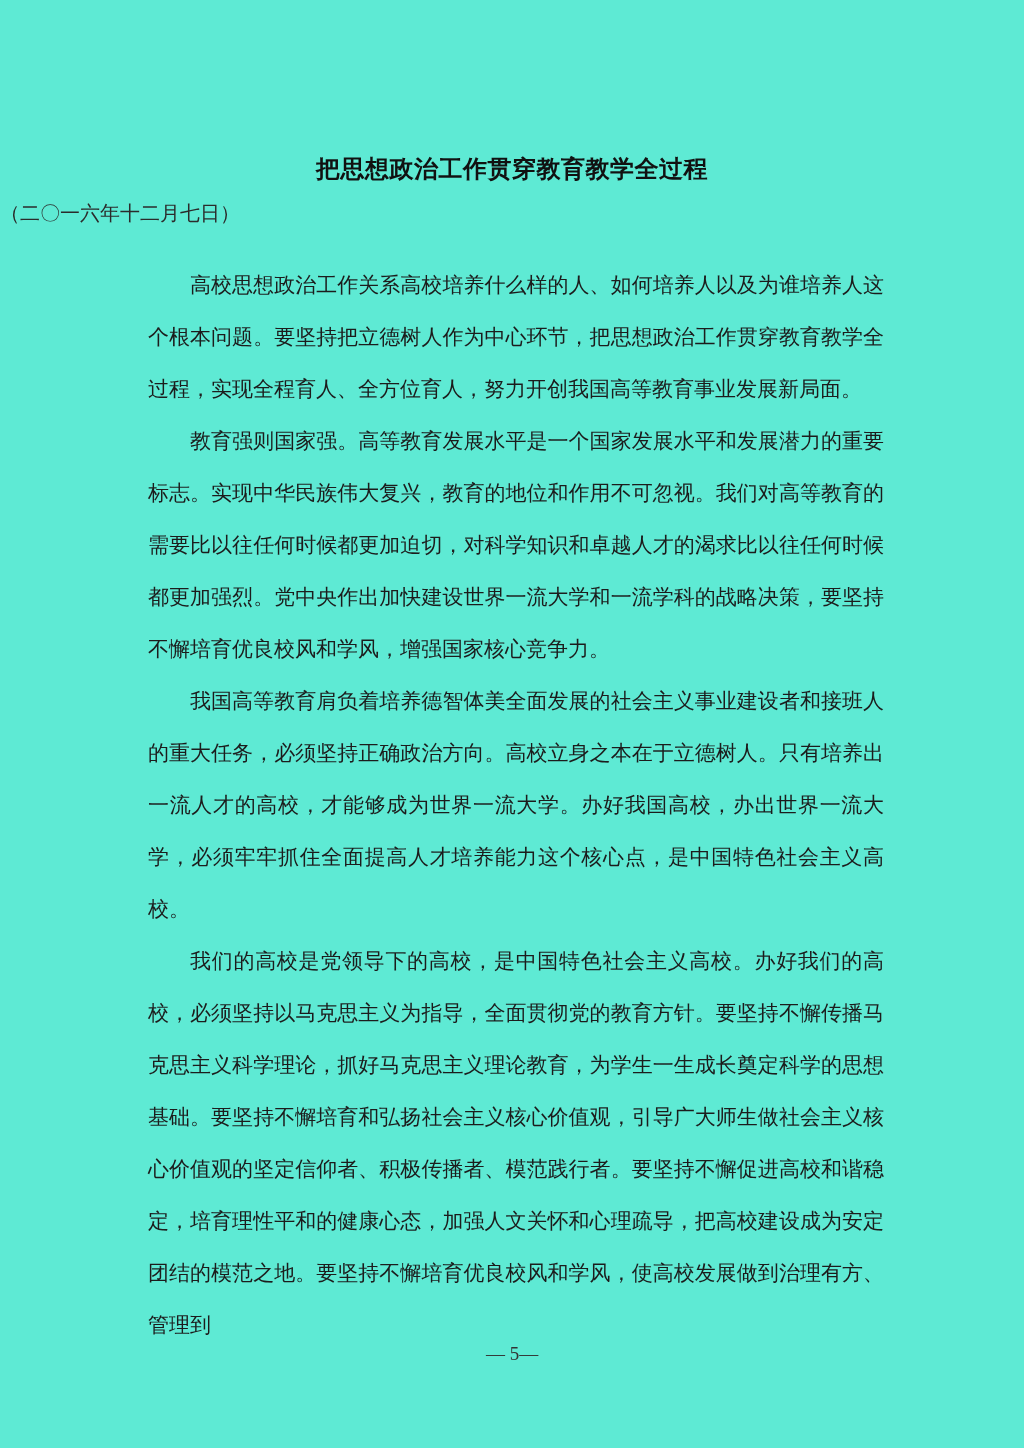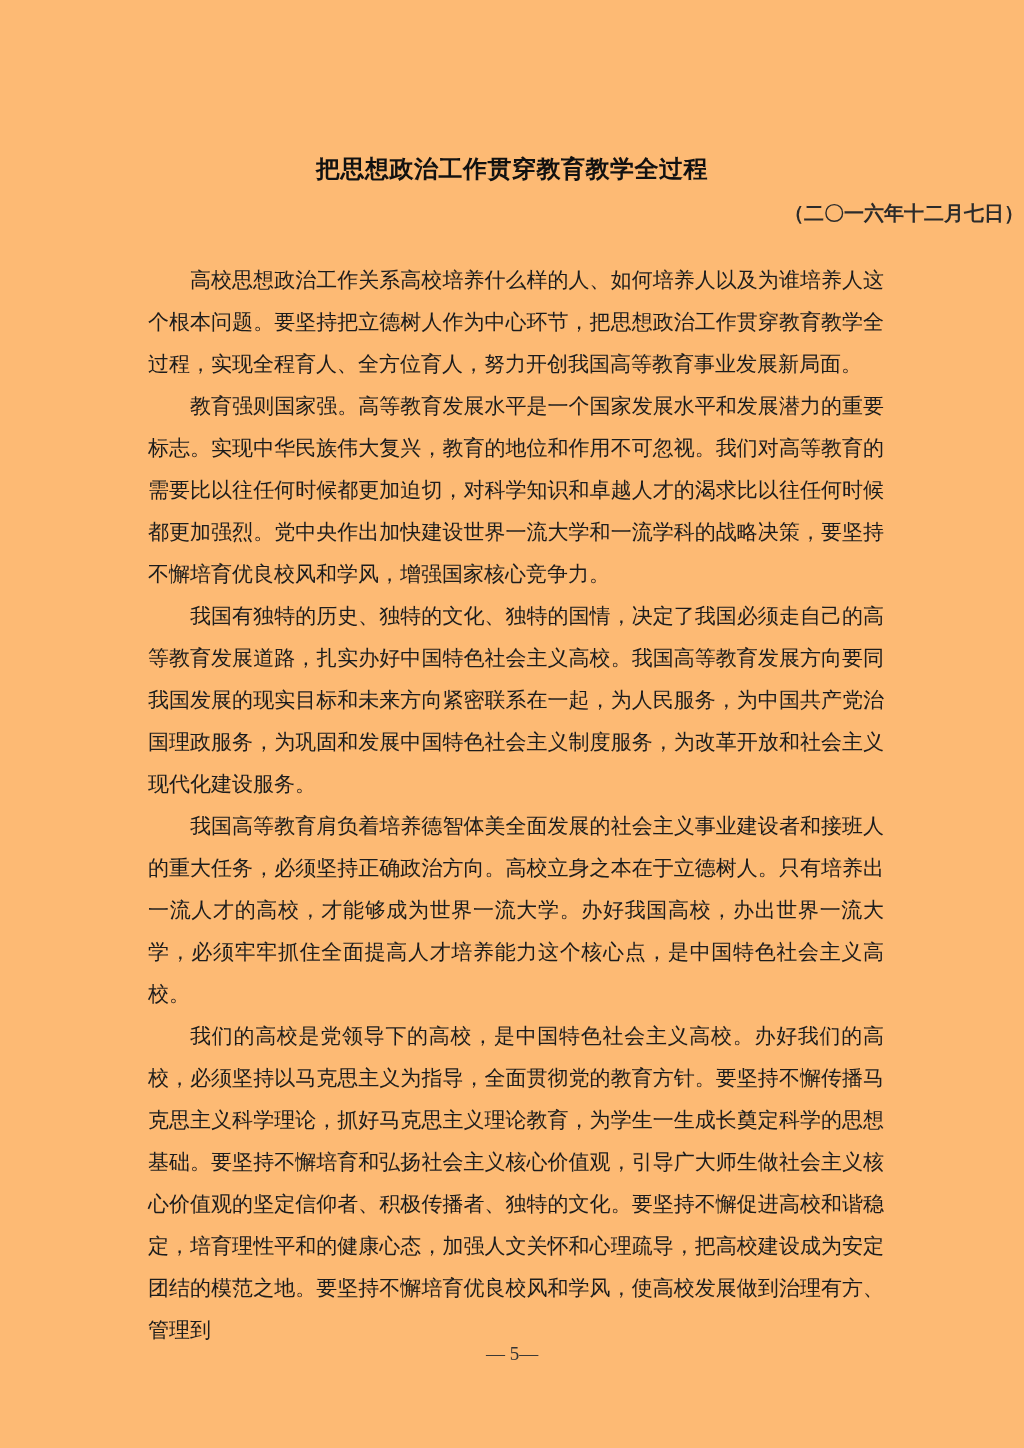--- a/index.html
+++ b/index.html
@@ -4,55 +4,55 @@
 <style>
   html, body {
     margin: 0;
     padding: 0;
     background: #ffffff;
   }
   .page {
     position: relative;
     width: 1024px;
     height: 1448px;
-    background: #fdba74;
+    background: #5eead4;
     overflow: hidden;
   }
   .doc-title {
     position: absolute;
     top: 153px;
     left: 0;
     width: 100%;
     margin: 0;
     text-align: center;
     font-family: "Liberation Sans", "DejaVu Sans", sans-serif;
     font-weight: 700;
     font-size: 24px;
     letter-spacing: 0.5px;
     color: #111111;
   }
   .doc-date {
     position: absolute;
     top: 200px;
     left: 0;
     width: 100%;
-    text-align: right;
+    text-align: left;
     font-family: "Liberation Serif", "DejaVu Serif", serif;
-    font-weight: 700;
+    font-weight: 400;
     font-size: 20px;
     color: #2b2b2b;
   }
   .doc-body {
     position: absolute;
     top: 259px;
     left: 148px;
     width: 736px;
     font-family: "Liberation Serif", "DejaVu Serif", serif;
     font-size: 21px;
-    line-height: 42px;
+    line-height: 52px;
     text-align: justify;
     color: #1c1c1c;
   }
   .doc-body p {
     margin: 0;
     padding: 0;
     text-indent: 2em;
   }
   .page-footer {
     position: absolute;
@@ -70,20 +70,19 @@
 
 <div class="page">
 
   <h1 class="doc-title">把思想政治工作贯穿教育教学全过程</h1>
 
   <div class="doc-date">（二〇一六年十二月七日）</div>
 
   <div class="doc-body">
     <p>高校思想政治工作关系高校培养什么样的人、如何培养人以及为谁培养人这个根本问题。要坚持把立德树人作为中心环节，把思想政治工作贯穿教育教学全过程，实现全程育人、全方位育人，努力开创我国高等教育事业发展新局面。</p>
     <p>教育强则国家强。高等教育发展水平是一个国家发展水平和发展潜力的重要标志。实现中华民族伟大复兴，教育的地位和作用不可忽视。我们对高等教育的需要比以往任何时候都更加迫切，对科学知识和卓越人才的渴求比以往任何时候都更加强烈。党中央作出加快建设世界一流大学和一流学科的战略决策，要坚持不懈培育优良校风和学风，增强国家核心竞争力。</p>
-    <p>我国有独特的历史、独特的文化、独特的国情，决定了我国必须走自己的高等教育发展道路，扎实办好中国特色社会主义高校。我国高等教育发展方向要同我国发展的现实目标和未来方向紧密联系在一起，为人民服务，为中国共产党治国理政服务，为巩固和发展中国特色社会主义制度服务，为改革开放和社会主义现代化建设服务。</p>
     <p>我国高等教育肩负着培养德智体美全面发展的社会主义事业建设者和接班人的重大任务，必须坚持正确政治方向。高校立身之本在于立德树人。只有培养出一流人才的高校，才能够成为世界一流大学。办好我国高校，办出世界一流大学，必须牢牢抓住全面提高人才培养能力这个核心点，是中国特色社会主义高校。</p>
-    <p>我们的高校是党领导下的高校，是中国特色社会主义高校。办好我们的高校，必须坚持以马克思主义为指导，全面贯彻党的教育方针。要坚持不懈传播马克思主义科学理论，抓好马克思主义理论教育，为学生一生成长奠定科学的思想基础。要坚持不懈培育和弘扬社会主义核心价值观，引导广大师生做社会主义核心价值观的坚定信仰者、积极传播者、独特的文化。要坚持不懈促进高校和谐稳定，培育理性平和的健康心态，加强人文关怀和心理疏导，把高校建设成为安定团结的模范之地。要坚持不懈培育优良校风和学风，使高校发展做到治理有方、管理到</p>
+    <p>我们的高校是党领导下的高校，是中国特色社会主义高校。办好我们的高校，必须坚持以马克思主义为指导，全面贯彻党的教育方针。要坚持不懈传播马克思主义科学理论，抓好马克思主义理论教育，为学生一生成长奠定科学的思想基础。要坚持不懈培育和弘扬社会主义核心价值观，引导广大师生做社会主义核心价值观的坚定信仰者、积极传播者、模范践行者。要坚持不懈促进高校和谐稳定，培育理性平和的健康心态，加强人文关怀和心理疏导，把高校建设成为安定团结的模范之地。要坚持不懈培育优良校风和学风，使高校发展做到治理有方、管理到</p>
   </div>
 
   <div class="page-footer">— 5—</div>
 
 </div>
 
 </body></html>

